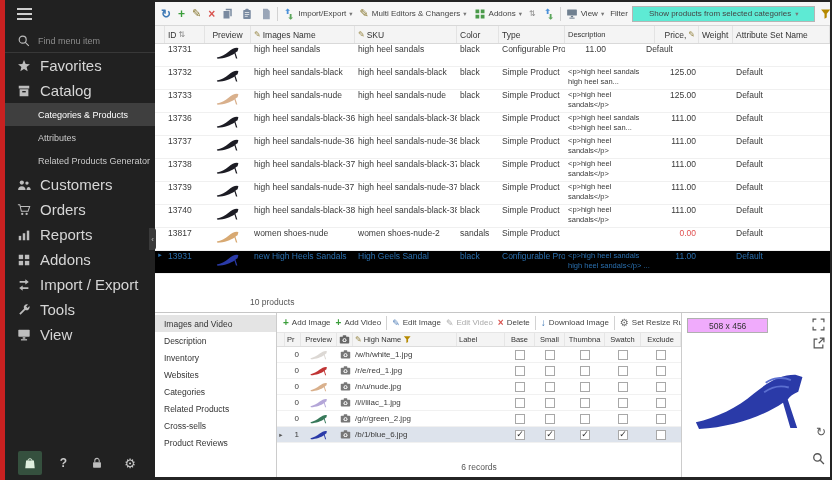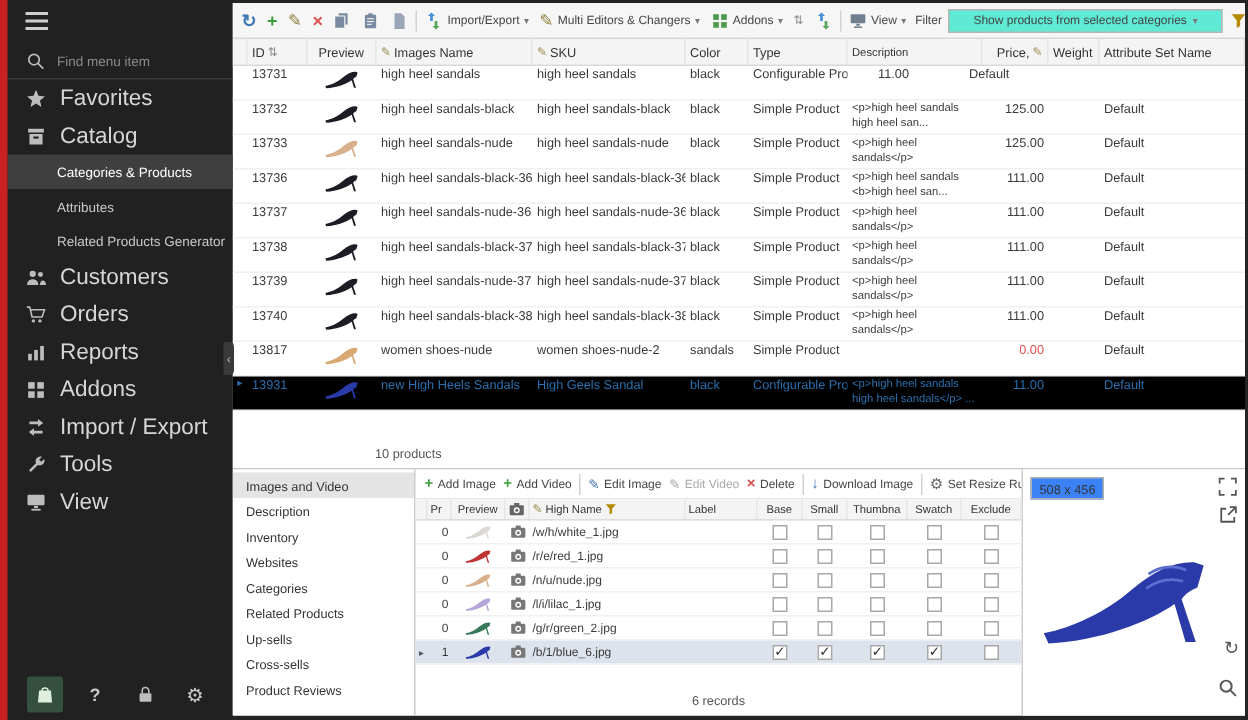--- a/index.html
+++ b/index.html
@@ -95,21 +95,21 @@
   .ilabel { width:48px; }
   .icb { width:30px; display:flex; justify-content:center; }
   .icb.w32 { width:30px; } .icb.w40 { width:40px; } .icb.w36 { width:36px; } .icb.flex { flex:1; justify-content:center; }
   .shoe.s2 { width:20px; height:13px; }
   .cam { width:11px; height:11px; }
   .cb { width:10px; height:10px; border:1px solid #a8a8a8; background:#fff; display:flex; align-items:center; justify-content:center; font-size:9px; color:#2f2f2f; line-height:1; }
   .cb.on::before { content:"\2713"; }
   .imgfoot { margin-top:auto; height:20px; display:flex; align-items:center; justify-content:center; font-size:8.5px; color:#555; }
 
   .prevpanel { width:148px; flex:0 0 auto; position:relative; background:#fff; }
-  .sizebox { position:absolute; left:5px; top:5px; height:15px; border:1px solid #b0b0b0; background:#3b82f6; display:flex; align-items:center; padding:0 5px; font-size:8.5px; color:#333; }
+  .sizebox { position:absolute; left:5px; top:5px; height:15px; border:1px solid #b0b0b0; background:#f0abfc; display:flex; align-items:center; padding:0 21px; font-size:8.5px; color:#333; }
   .pv-ic { position:absolute; width:13px; height:13px; color:#555; cursor:pointer; }
   .fs { right:5px; top:5px; }
   .ext { right:5px; top:24px; }
   .rfr { right:4px; bottom:38px; font-size:12px; color:#555; width:auto; height:auto; }
   .zm { right:5px; bottom:12px; }
   .bigshoe { position:absolute; left:6px; top:30px; width:126px; height:110px; }
 
   svg { display:block; }
 </style>
 </head>
@@ -616,23 +616,20 @@
         <div class="tab">
             <span>Websites</span>
           </div>
         <div class="tab">
             <span>Categories</span>
           </div>
         <div class="tab">
             <span>Related Products</span>
           </div>
         <div class="tab">
-            <span>Up-sells</span>
-          </div>
-        <div class="tab">
             <span>Cross-sells</span>
           </div>
         <div class="tab">
             <span>Product Reviews</span>
           </div>
       </div>
 
       <div class="imgpanel">
         <div class="imgbar">
           <span class="ib">

